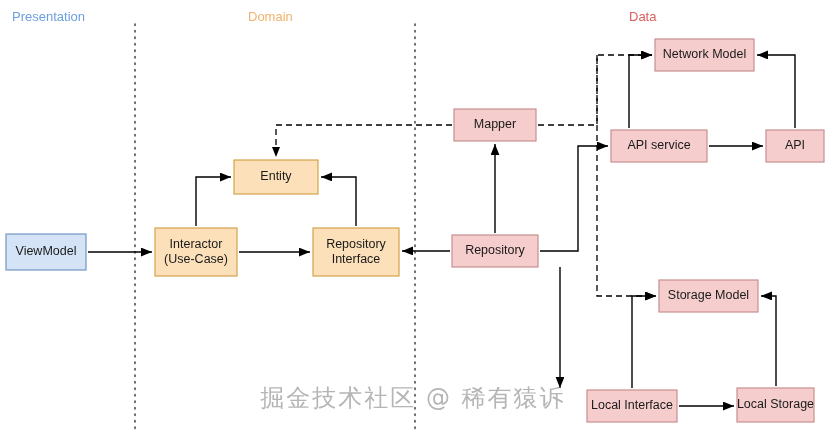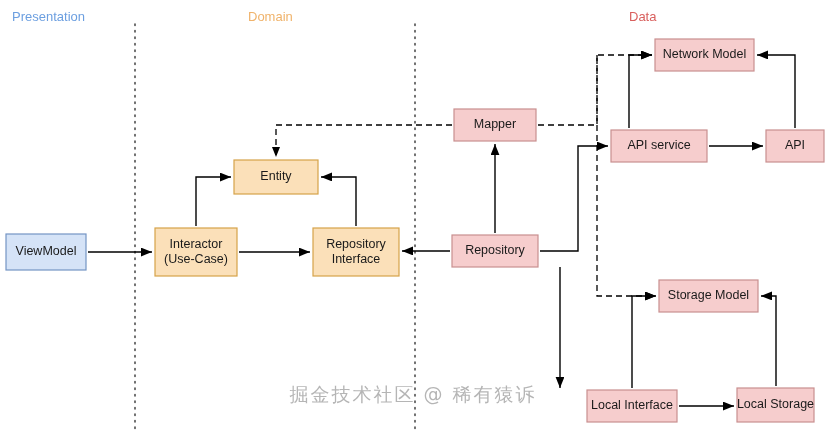--- a/index.html
+++ b/index.html
@@ -53,21 +53,21 @@
     stroke-width: 1.6;
     stroke-dasharray: 1.5 5;
     stroke-linecap: round;
   }
   .watermark {
     position: absolute;
     left: 0;
     top: 382px;
     width: 826px;
     text-align: center;
-    font-size: 19px;
+    font-size: 24px;
     font-family: "DejaVu Sans", sans-serif;
     color: rgba(120,120,120,0.55);
     letter-spacing: 2px;
     white-space: nowrap;
     pointer-events: none;
     user-select: none;
   }
 </style>
 </head>
 <body>

